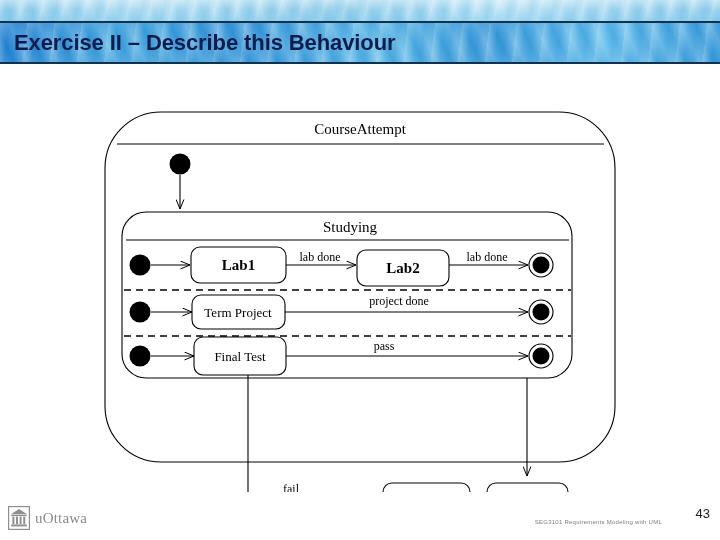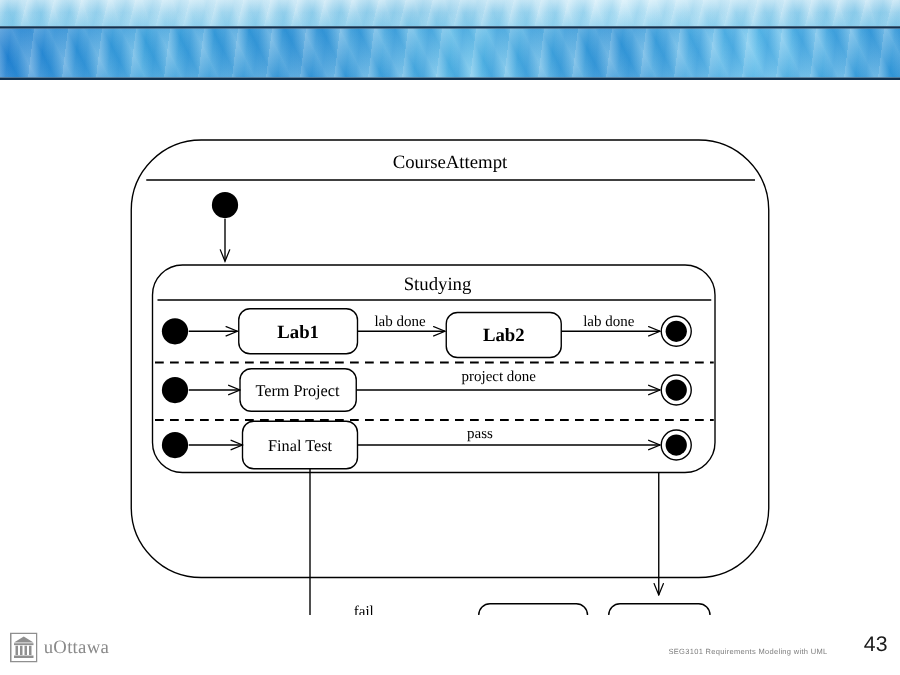--- a/index.html
+++ b/index.html
@@ -116,32 +116,33 @@
     font-size: 6px;
     color: #7c7c7c;
     letter-spacing: 0.25px;
     white-space: nowrap;
   }
   #page-number {
     position: absolute;
     right: 10px;
     top: 14px;
     font-family: "Liberation Sans", sans-serif;
-    font-size: 17px;
+    font-size: 13px;
     color: #1a1a1a;
   }
 </style>
 </head>
 <body>
 
 <div id="banner-area">
   <div class="water-top"></div>
   <div class="banner-rule top"></div>
   <div class="banner-band"></div>
   <div class="banner-rule bottom"></div>
+  <div id="slide-title">Exercise II – Describe this Behaviour</div>
 </div>
 
 <div id="diagram">
   <svg width="720" height="420" viewBox="0 0 720 420" xmlns="http://www.w3.org/2000/svg">
     <defs>
       <marker id="ohead" markerWidth="11" markerHeight="9" refX="10" refY="4.5" orient="auto" markerUnits="userSpaceOnUse">
         <path d="M0.5,0.6 L10,4.5 L0.5,8.4" fill="none" stroke="#000" stroke-width="1"></path>
       </marker>
     </defs>
 

